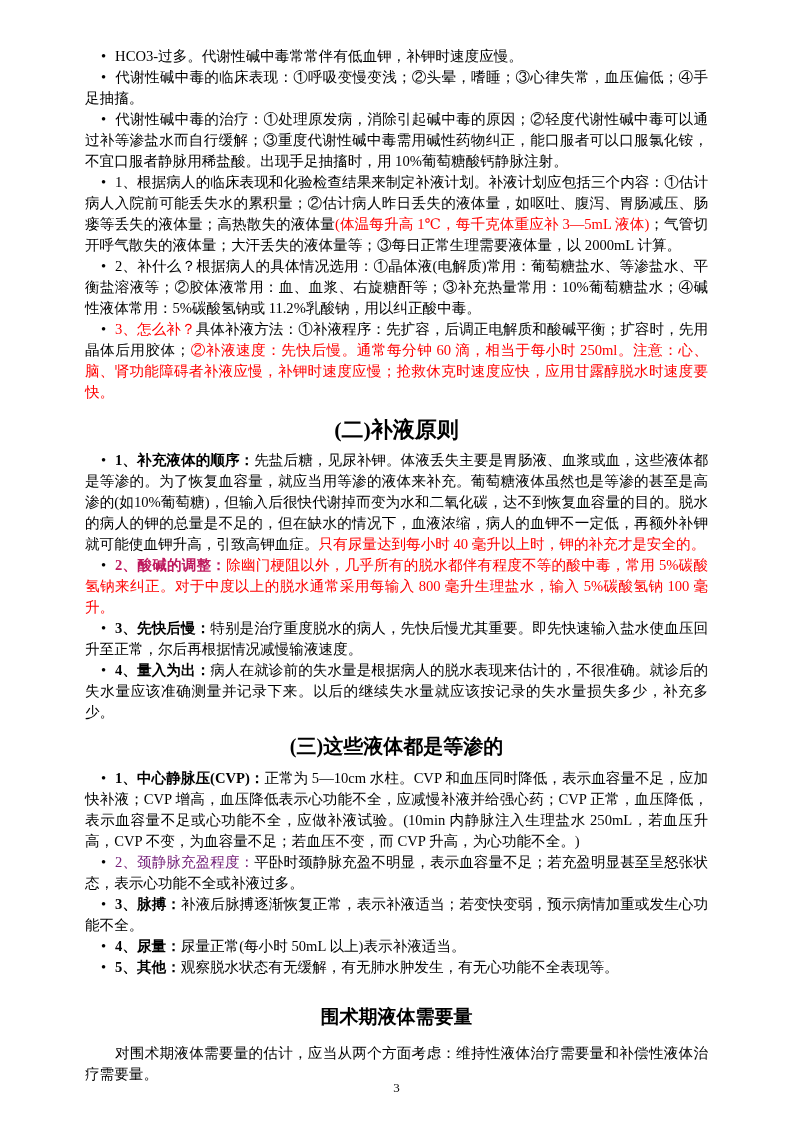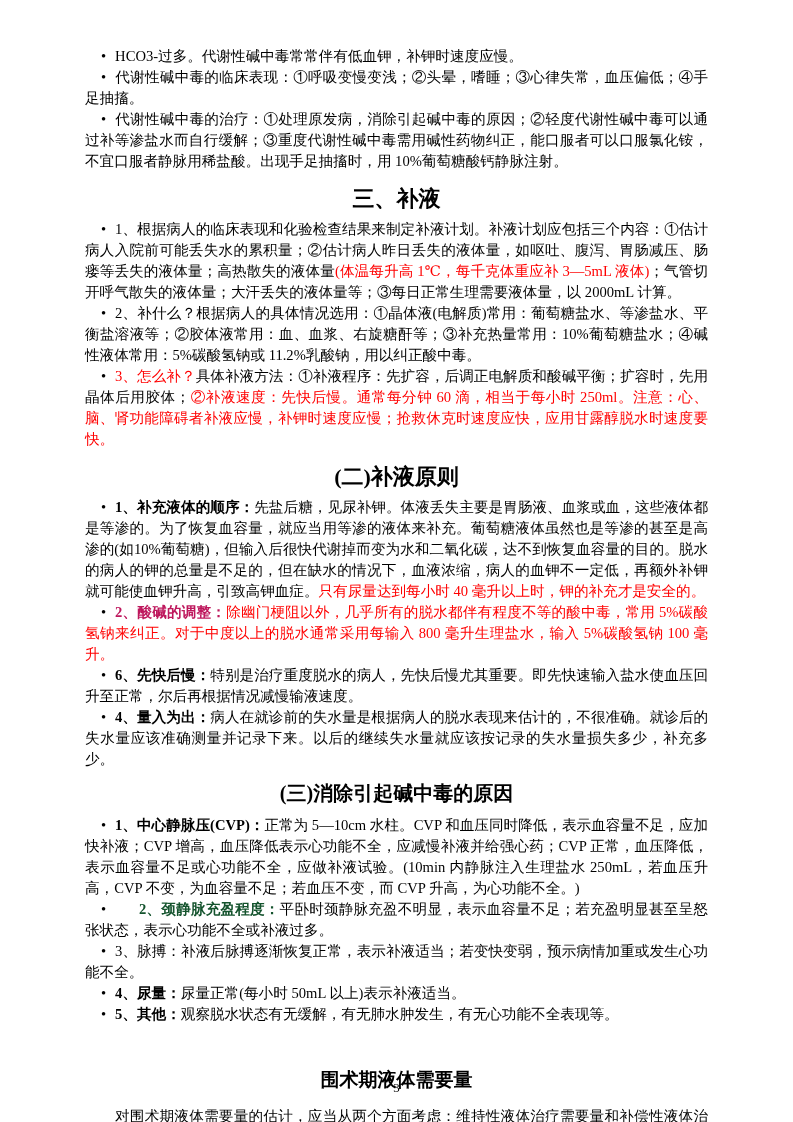--- a/index.html
+++ b/index.html
@@ -24,21 +24,21 @@
 
   .h1 {
     font-size: 22px;
     line-height: 29px;
     font-weight: bold;
     text-align: center;
     margin: 12px 0 6px 0;
     text-indent: 0;
   }
   .h1.small { font-size: 20px; line-height: 27px; margin: 10px 0 8px 0; }
-  .h1.periop { font-size: 19px; line-height: 25px; margin: 42px 0 14px 0; }
+  .h1.periop { font-size: 19px; line-height: 25px; margin: 26px 0 14px 0; }
 
   .hsub {
     font-size: 14.6px;
     line-height: 21px;
     font-weight: bold;
     margin: 2px 0 1px 0;
   }
 
   .para {
     font-size: 14.6px;
@@ -62,41 +62,40 @@
 <body>
 
 <div class="page">
 
   <div class="list">
       <div class="li"><span class="marker">•</span><span style="color: rgb(0, 0, 0);">HCO3-过多。代谢性碱中毒常常伴有低血钾，补钾时速度应慢。</span></div>
       <div class="li"><span class="marker">•</span><span style="color: rgb(0, 0, 0);">代谢性碱中毒的临床表现：①呼吸变慢变浅；②头晕，嗜睡；③心律失常，血压偏低；④手足抽搐。</span></div>
       <div class="li"><span class="marker">•</span><span style="color: rgb(0, 0, 0);">代谢性碱中毒的治疗：①处理原发病，消除引起碱中毒的原因；②轻度代谢性碱中毒可以通过补等渗盐水而自行缓解；③重度代谢性碱中毒需用碱性药物纠正，能口服者可以口服氯化铵，不宜口服者静脉用稀盐酸。出现手足抽搐时，用 10%葡萄糖酸钙静脉注射。</span></div>
     </div>
 
-  <h1 class="h1">三、补液</h1>
 
   <div class="list">
       <div class="li"><span class="marker">•</span><span style="color: rgb(0, 0, 0);">1、根据病人的临床表现和化验检查结果来制定补液计划。补液计划应包括三个内容：①估计病人入院前可能丢失水的累积量；②估计病人昨日丢失的液体量，如呕吐、腹泻、胃肠减压、肠瘘等丢失的液体量；高热散失的液体量</span><span style="color: rgb(255, 0, 0);">(体温每升高 1℃，每千克体重应补 3—5mL 液体)</span><span style="color: rgb(0, 0, 0);">；气管切开呼气散失的液体量；大汗丢失的液体量等；③每日正常生理需要液体量，以 2000mL 计算。</span></div>
       <div class="li"><span class="marker">•</span><span style="color: rgb(0, 0, 0);">2、补什么？根据病人的具体情况选用：①晶体液(电解质)常用：葡萄糖盐水、等渗盐水、平衡盐溶液等；②胶体液常用：血、血浆、右旋糖酐等；③补充热量常用：10%葡萄糖盐水；④碱性液体常用：5%碳酸氢钠或 11.2%乳酸钠，用以纠正酸中毒。</span></div>
       <div class="li"><span class="marker">•</span><span style="color: rgb(255, 0, 0);">3、怎么补？</span><span style="color: rgb(0, 0, 0);">具体补液方法：①补液程序：先扩容，后调正电解质和酸碱平衡；扩容时，先用晶体后用胶体；</span><span style="color: rgb(255, 0, 0);">②补液速度：先快后慢。通常每分钟 60 滴，相当于每小时 250ml。注意：心、脑、肾功能障碍者补液应慢，补钾时速度应慢；抢救休克时速度应快，应用甘露醇脱水时速度要快。</span></div>
     </div>
 
   <h1 class="h1">(二)补液原则</h1>
   <div class="list">
       <div class="li"><span class="marker">•</span><span style="font-weight: bold; color: rgb(0, 0, 0);">1、补充液体的顺序：</span><span style="color: rgb(0, 0, 0);">先盐后糖，见尿补钾。体液丢失主要是胃肠液、血浆或血，这些液体都是等渗的。为了恢复血容量，就应当用等渗的液体来补充。葡萄糖液体虽然也是等渗的甚至是高渗的(如10%葡萄糖)，但输入后很快代谢掉而变为水和二氧化碳，达不到恢复血容量的目的。脱水的病人的钾的总量是不足的，但在缺水的情况下，血液浓缩，病人的血钾不一定低，再额外补钾就可能使血钾升高，引致高钾血症。</span><span style="color: rgb(255, 0, 0);">只有尿量达到每小时 40 毫升以上时，钾的补充才是安全的。</span></div>
       <div class="li"><span class="marker">•</span><span style="font-weight: bold; color: #be185d;">2、酸碱的调整：</span><span style="color: rgb(255, 0, 0);">除幽门梗阻以外，几乎所有的脱水都伴有程度不等的酸中毒，常用 5%碳酸氢钠来纠正。对于中度以上的脱水通常采用每输入 800 毫升生理盐水，输入 5%碳酸氢钠 100 毫升。</span></div>
-      <div class="li"><span class="marker">•</span><span style="font-weight: bold; color: rgb(0, 0, 0);">6、先快后慢：</span><span style="color: rgb(0, 0, 0);">特别是治疗重度脱水的病人，先快后慢尤其重要。即先快速输入盐水使血压回升至正常，尔后再根据情况减慢输液速度。</span></div>
+      <div class="li"><span class="marker">•</span><span style="font-weight: bold; color: rgb(0, 0, 0);">3、先快后慢：</span><span style="color: rgb(0, 0, 0);">特别是治疗重度脱水的病人，先快后慢尤其重要。即先快速输入盐水使血压回升至正常，尔后再根据情况减慢输液速度。</span></div>
       <div class="li"><span class="marker">•</span><span style="font-weight: bold; color: rgb(0, 0, 0);">4、量入为出：</span><span style="color: rgb(0, 0, 0);">病人在就诊前的失水量是根据病人的脱水表现来估计的，不很准确。就诊后的失水量应该准确测量并记录下来。以后的继续失水量就应该按记录的失水量损失多少，补充多少。</span></div>
     </div>
 
-  <h1 class="h1 small">(三)消除引起碱中毒的原因</h1>
+  <h1 class="h1 small">(三)这些液体都是等渗的</h1>
   <div class="list">
       <div class="li"><span class="marker">•</span><span style="font-weight: bold; color: rgb(0, 0, 0);">1、中心静脉压(CVP)：</span><span style="color: rgb(0, 0, 0);">正常为 5—10cm 水柱。CVP 和血压同时降低，表示血容量不足，应加快补液；CVP 增高，血压降低表示心功能不全，应减慢补液并给强心药；CVP 正常，血压降低，表示血容量不足或心功能不全，应做补液试验。(10min 内静脉注入生理盐水 250mL，若血压升高，CVP 不变，为血容量不足；若血压不变，而 CVP 升高，为心功能不全。)</span></div>
-      <div class="li"><span class="marker">•</span><span style="font-weight: bold; color: #14532d; margin-left: 24px;">2、颈静脉充盈程度：</span><span style="color: rgb(0, 0, 0);">平卧时颈静脉充盈不明显，表示血容量不足；若充盈明显甚至呈怒张状态，表示心功能不全或补液过多。</span></div>
-      <div class="li"><span class="marker">•</span><span style="font-weight: normal; color: rgb(0, 0, 0);">3、脉搏：</span><span style="color: rgb(0, 0, 0);">补液后脉搏逐渐恢复正常，表示补液适当；若变快变弱，预示病情加重或发生心功能不全。</span></div>
+      <div class="li"><span class="marker">•</span><span style="font-weight: normal; color: #701a75;">2、颈静脉充盈程度：</span><span style="color: rgb(0, 0, 0);">平卧时颈静脉充盈不明显，表示血容量不足；若充盈明显甚至呈怒张状态，表示心功能不全或补液过多。</span></div>
+      <div class="li"><span class="marker">•</span><span style="font-weight: bold; color: rgb(0, 0, 0);">3、脉搏：</span><span style="color: rgb(0, 0, 0);">补液后脉搏逐渐恢复正常，表示补液适当；若变快变弱，预示病情加重或发生心功能不全。</span></div>
       <div class="li"><span class="marker">•</span><span style="font-weight: bold; color: rgb(0, 0, 0); margin-top: 16px;">4、尿量：</span><span style="color: rgb(0, 0, 0);">尿量正常(每小时 50mL 以上)表示补液适当。</span></div>
       <div class="li"><span class="marker">•</span><span style="font-weight: bold; color: rgb(0, 0, 0);">5、其他：</span><span style="color: rgb(0, 0, 0);">观察脱水状态有无缓解，有无肺水肿发生，有无心功能不全表现等。</span></div>
     </div>
 
   <h1 class="h1 periop">围术期液体需要量</h1>
   <p class="para">对围术期液体需要量的估计，应当从两个方面考虑：维持性液体治疗需要量和补偿性液体治疗需要量。</p>
 
 </div>
 
 <div class="footer">3</div>

